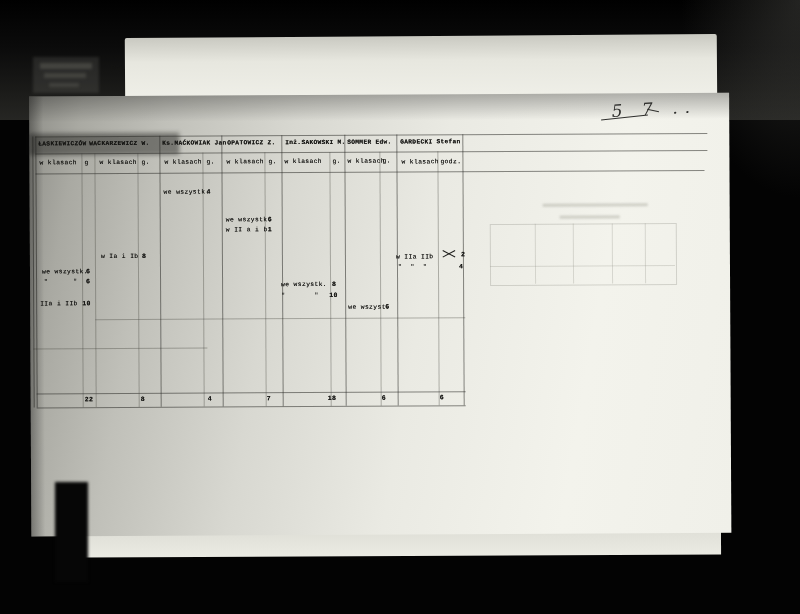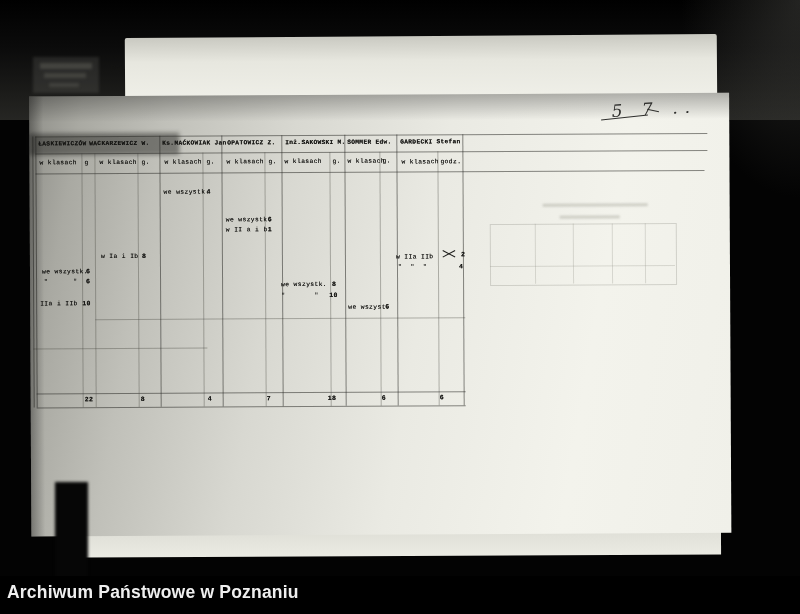--- a/index.html
+++ b/index.html
@@ -176,16 +176,13 @@
     <div class="smudge" style="left:513px;top:110px;width:105px;height:3px;"></div>
     <div class="smudge" style="left:530px;top:122px;width:60px;height:3px;"></div>
   </div>
 
   <div class="hand">5 7 ..</div>
   <div class="hand-stroke" style="left:601px;top:117px;width:47px;transform:rotate(-6deg);"></div>
   <div class="hand-stroke" style="left:647px;top:110px;width:12px;transform:rotate(12deg);"></div>
 
   <div class="left-dark"></div>
 
-  <div class="caption-bar">
-    <div class="caption">Archiwum Państwowe w Poznaniu</div>
-  </div>
 </div>
 
 </body></html>

